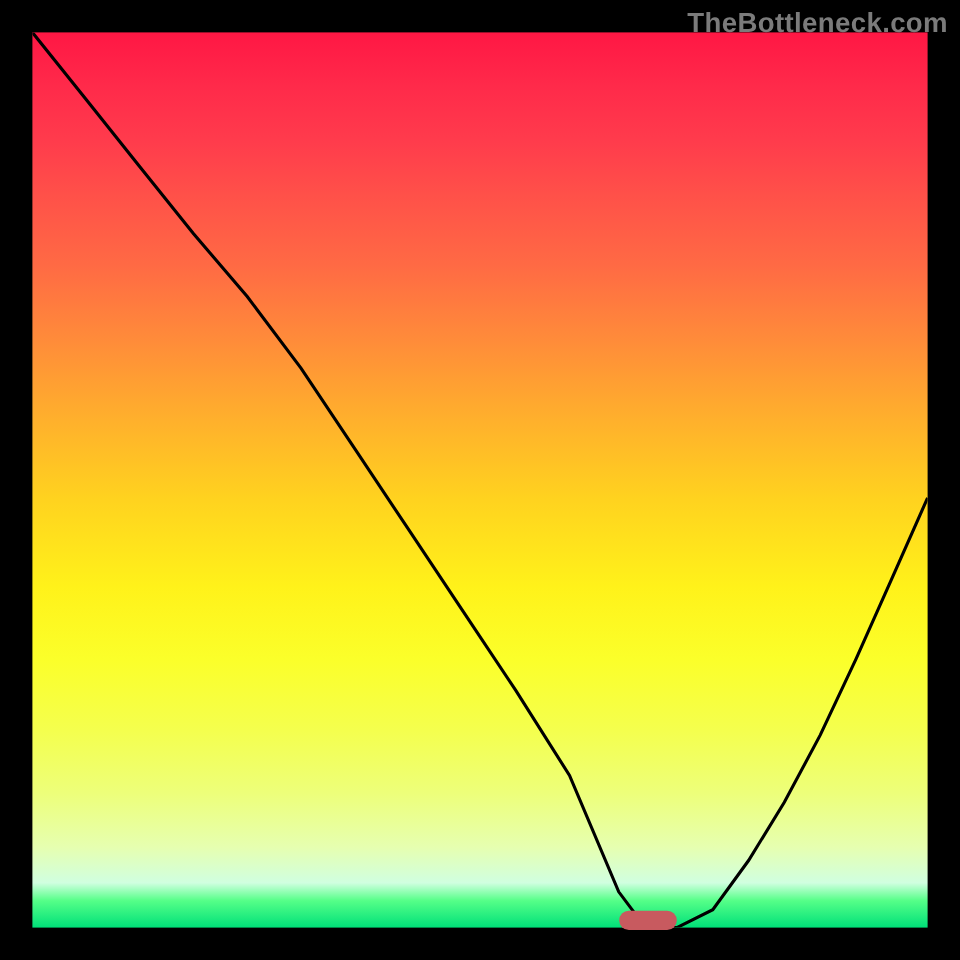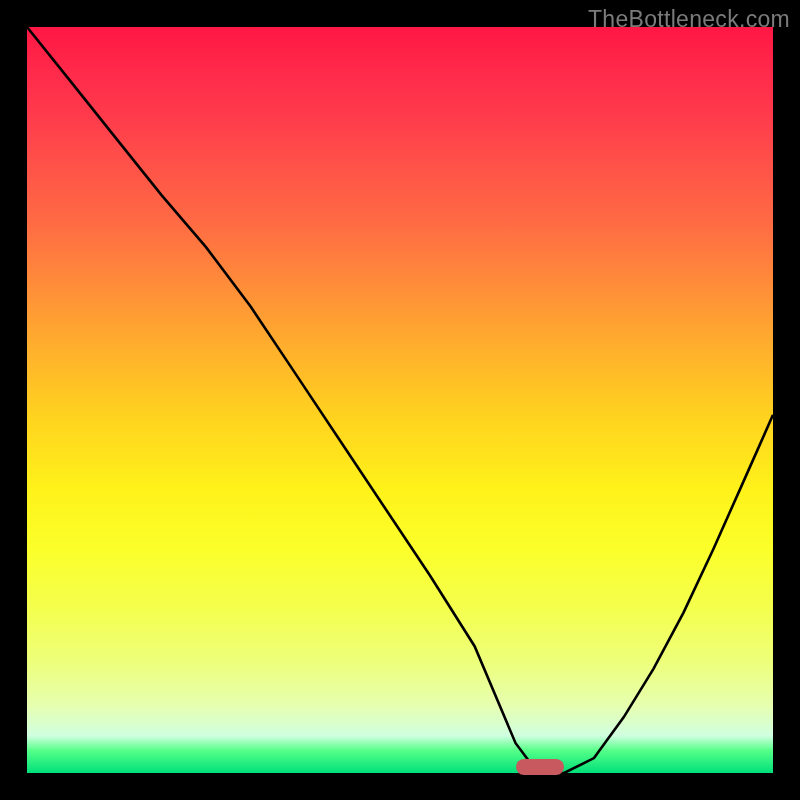--- a/index.html
+++ b/index.html
@@ -17,21 +17,21 @@
   #fff21a 62%,
   #fbff2a 70%,
   #f4ff4e 78%,
   #edff7a 85%,
   #e6ffb0 91%,
   #d0ffe0 95%,
   #55ff88 97%,
   #00e079 100%)}
 .curve{position:absolute;inset:0}
 .marker{position:absolute;background:#c85a5f;border-radius:8px}
-.watermark{position:absolute;top:6px;right:10px;color:#7b7b7b;font-size:23px;font-weight:400;letter-spacing:.3px}
+.watermark{position:absolute;top:6px;right:10px;color:#7b7b7b;font-size:23px;font-weight:700;letter-spacing:.3px}
 </style>
 </head>
 <body>
 
 <div class="frame">
   <div class="plot">
     <div class="grad"></div>
     <svg class="curve" viewBox="0 0 746 746" preserveAspectRatio="none">
       <path id="curve-path" fill="none" stroke="#000" stroke-width="2.6" d="M0.0 0.0 L44.8 55.9 L89.5 111.9 L134.3 167.8 L179.0 220.1 L223.8 279.8 L268.6 346.9 L313.3 414.0 L358.1 481.2 L402.8 548.3 L447.6 619.2 L488.6 716.2 L511.0 746.0 L537.1 746.0 L567.0 731.1 L596.8 690.1 L626.6 641.6 L656.5 585.6 L686.3 522.2 L716.2 455.1 L746.0 387.9"></path>
     </svg>

